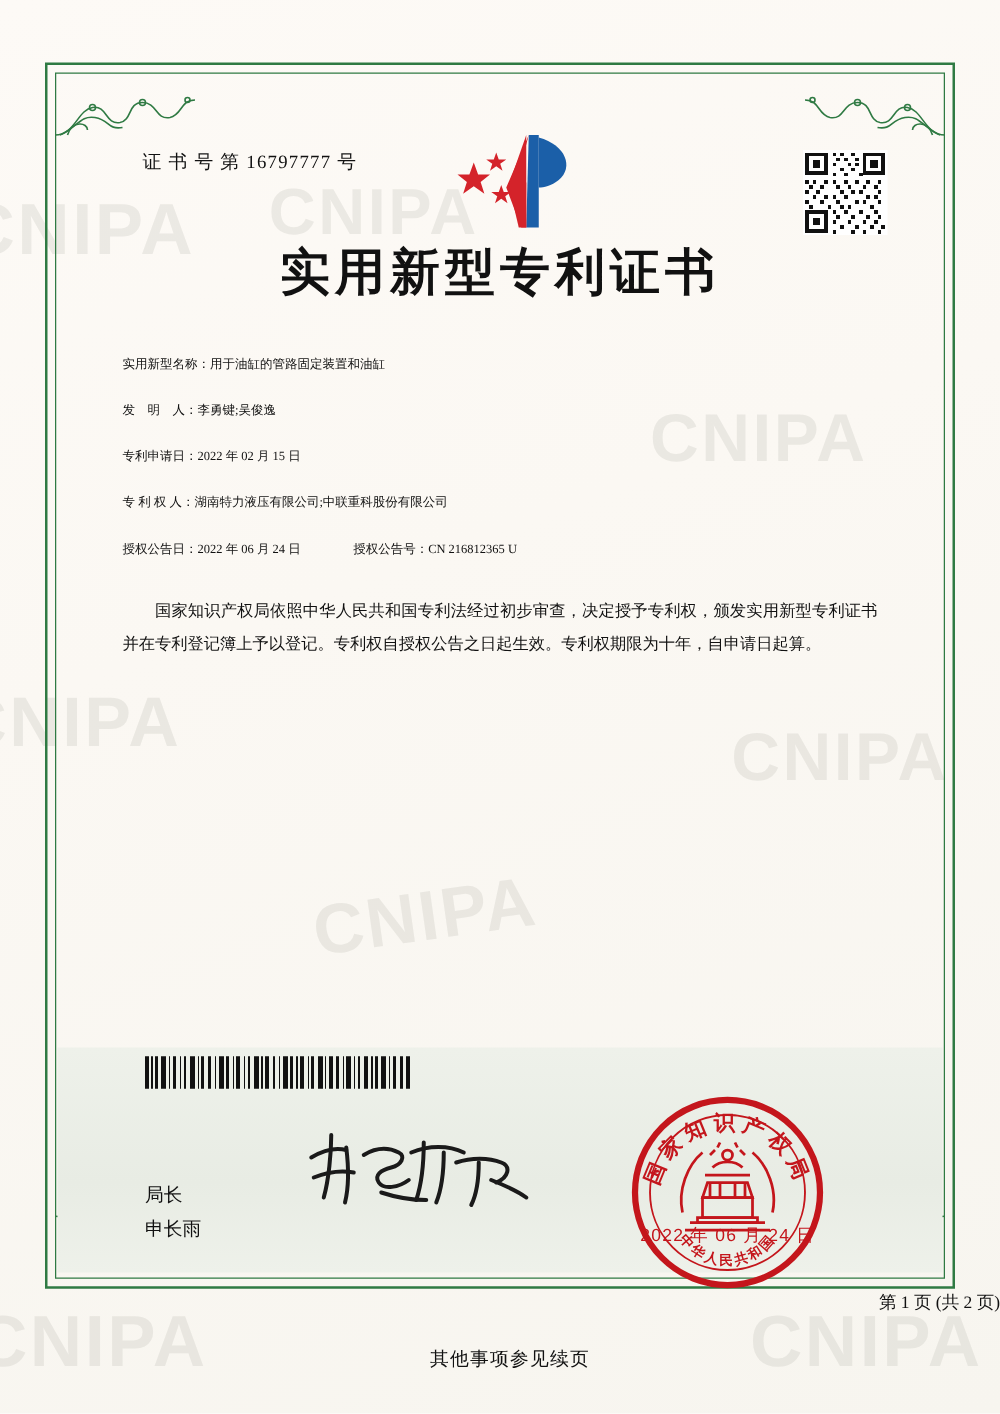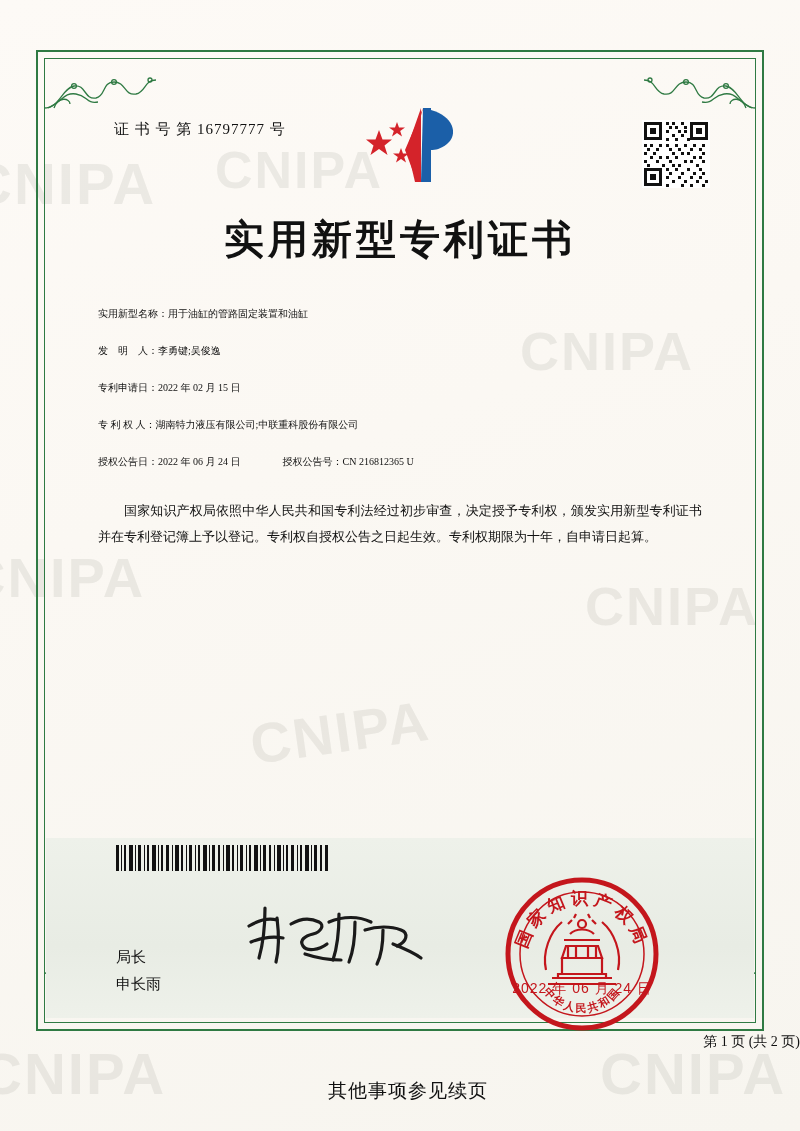--- a/index.html
+++ b/index.html
@@ -106,21 +106,21 @@
     width: 68px; height: 68px;
   }
   .qr canvas, .qr svg { display: block; }
 
   .title {
     text-align: center;
     font-size: 40px;
     font-weight: 700;
     letter-spacing: 4px;
     color: #111;
-    margin-top: 32px;
+    margin-top: 10px;
     margin-bottom: 40px;
     font-family: Liberation Serif, serif;
   }
 
   .fields {
     padding: 0 28px;
     font-size: 10px;
     color: #111;
   }
   .field-row {
@@ -209,21 +209,21 @@
     text-align: right;
     font-size: 14px;
     color: #111;
     z-index: 6;
   }
   .footnote {
     position: absolute;
     left: 0; right: 0;
     top: 1078px;
     text-align: center;
-    font-size: 19px;
+    font-size: 15px;
     color: #111;
     letter-spacing: 1px;
     z-index: 6;
     padding-left: 16px;
   }
 </style>
 </head>
 <body>
 
 <div class="page">

